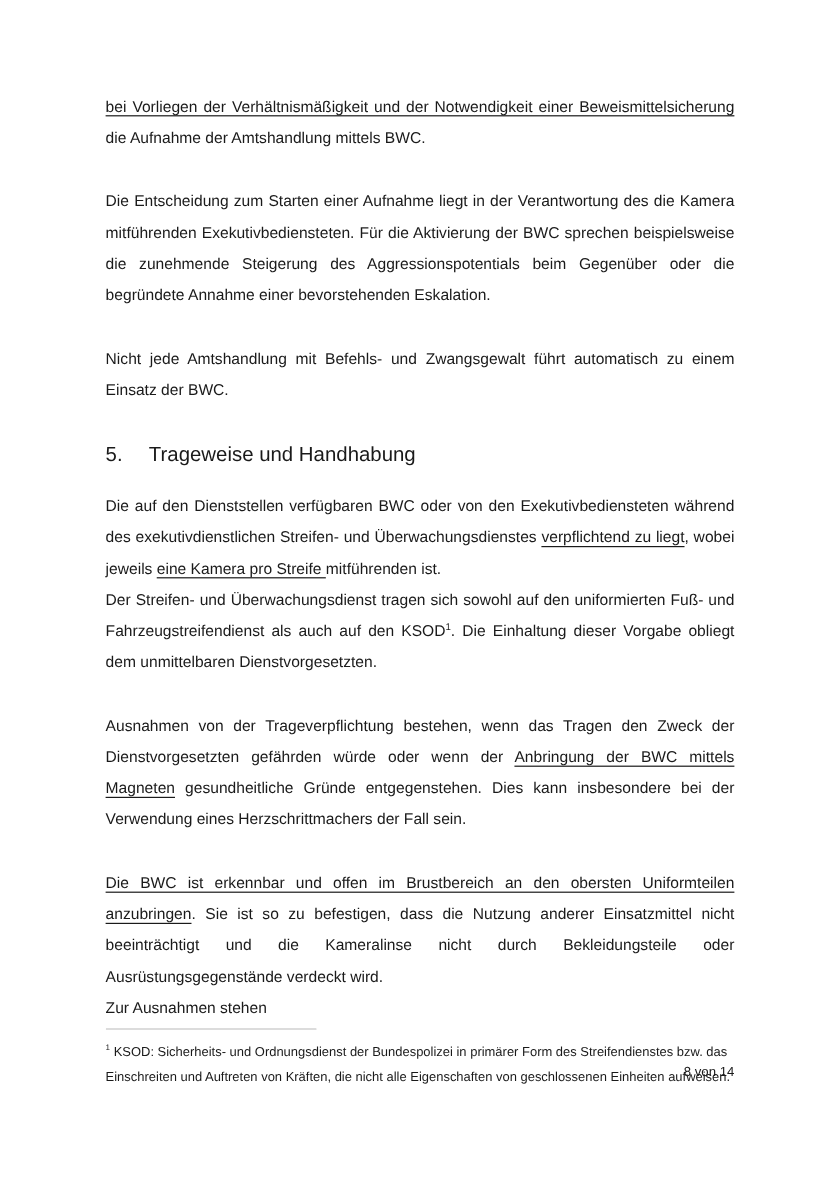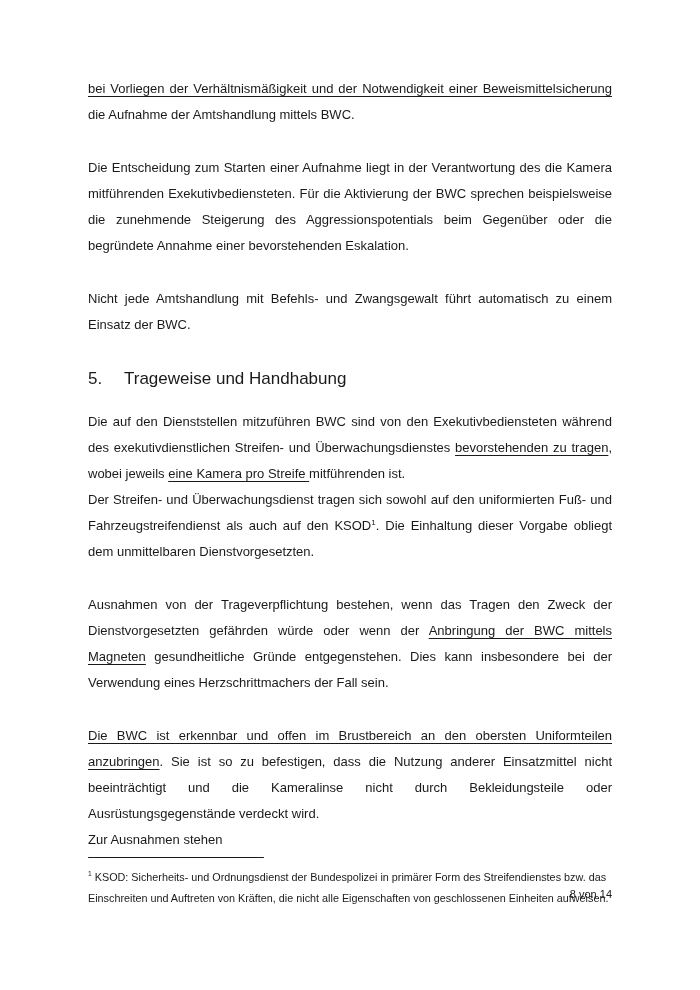--- a/index.html
+++ b/index.html
@@ -87,21 +87,21 @@
   <main class="content">
 
     <p class="body"><span class="u">bei Vorliegen der Verhältnismäßigkeit und der Notwendigkeit einer Beweismittelsicherung</span><span> die Aufnahme der Amtshandlung mittels BWC.</span></p>
 
     <p class="body"><span>Die Entscheidung zum Starten einer Aufnahme liegt in der Verantwortung des die Kamera mitführenden Exekutivbediensteten. Für die Aktivierung der BWC sprechen beispielsweise die zunehmende Steigerung des Aggressionspotentials beim Gegenüber oder die begründete Annahme einer bevorstehenden Eskalation.</span></p>
 
     <p class="body"><span>Nicht jede Amtshandlung mit Befehls- und Zwangsgewalt führt automatisch zu einem Einsatz der BWC.</span></p>
 
     <h2 class="heading"><span class="h-num">5.</span><span class="h-text">Trageweise und Handhabung</span></h2>
 
-    <p class="body tight"><span>Die auf den Dienststellen mitzuführen BWC sind von den Exekutivbediensteten während des exekutivdienstlichen Streifen- und Überwachungsdienstes </span><span class="u">bevorstehenden zu tragen</span><span>, wobei jeweils </span><span class="u">eine Kamera pro Streife </span><span>mitführenden ist.</span></p>
+    <p class="body tight"><span>Die auf den Dienststellen verfügbaren BWC oder von den Exekutivbediensteten während des exekutivdienstlichen Streifen- und Überwachungsdienstes </span><span class="u">verpflichtend zu liegt</span><span>, wobei jeweils </span><span class="u">eine Kamera pro Streife </span><span>mitführenden ist.</span></p>
 
     <p class="body"><span>Der Streifen- und Überwachungsdienst tragen sich sowohl auf den uniformierten Fuß- und Fahrzeugstreifendienst als auch auf den KSOD</span><sup>1</sup><span>. Die Einhaltung dieser Vorgabe obliegt dem unmittelbaren Dienstvorgesetzten.</span></p>
 
     <p class="body"><span>Ausnahmen von der Trageverpflichtung bestehen, wenn das Tragen den Zweck der Dienstvorgesetzten gefährden würde oder wenn der </span><span class="u">Anbringung der BWC mittels Magneten</span><span> gesundheitliche Gründe entgegenstehen. Dies kann insbesondere bei der Verwendung eines Herzschrittmachers der Fall sein.</span></p>
 
     <p class="body tight"><span class="u">Die BWC ist erkennbar und offen im Brustbereich an den obersten Uniformteilen anzubringen</span><span>. Sie ist so zu befestigen, dass die Nutzung anderer Einsatzmittel nicht beeinträchtigt und die Kameralinse nicht durch Bekleidungsteile oder Ausrüstungsgegenstände verdeckt wird.</span></p>
 
     <p class="body tight"><span>Zur Ausnahmen stehen</span></p>
 
   </main>

